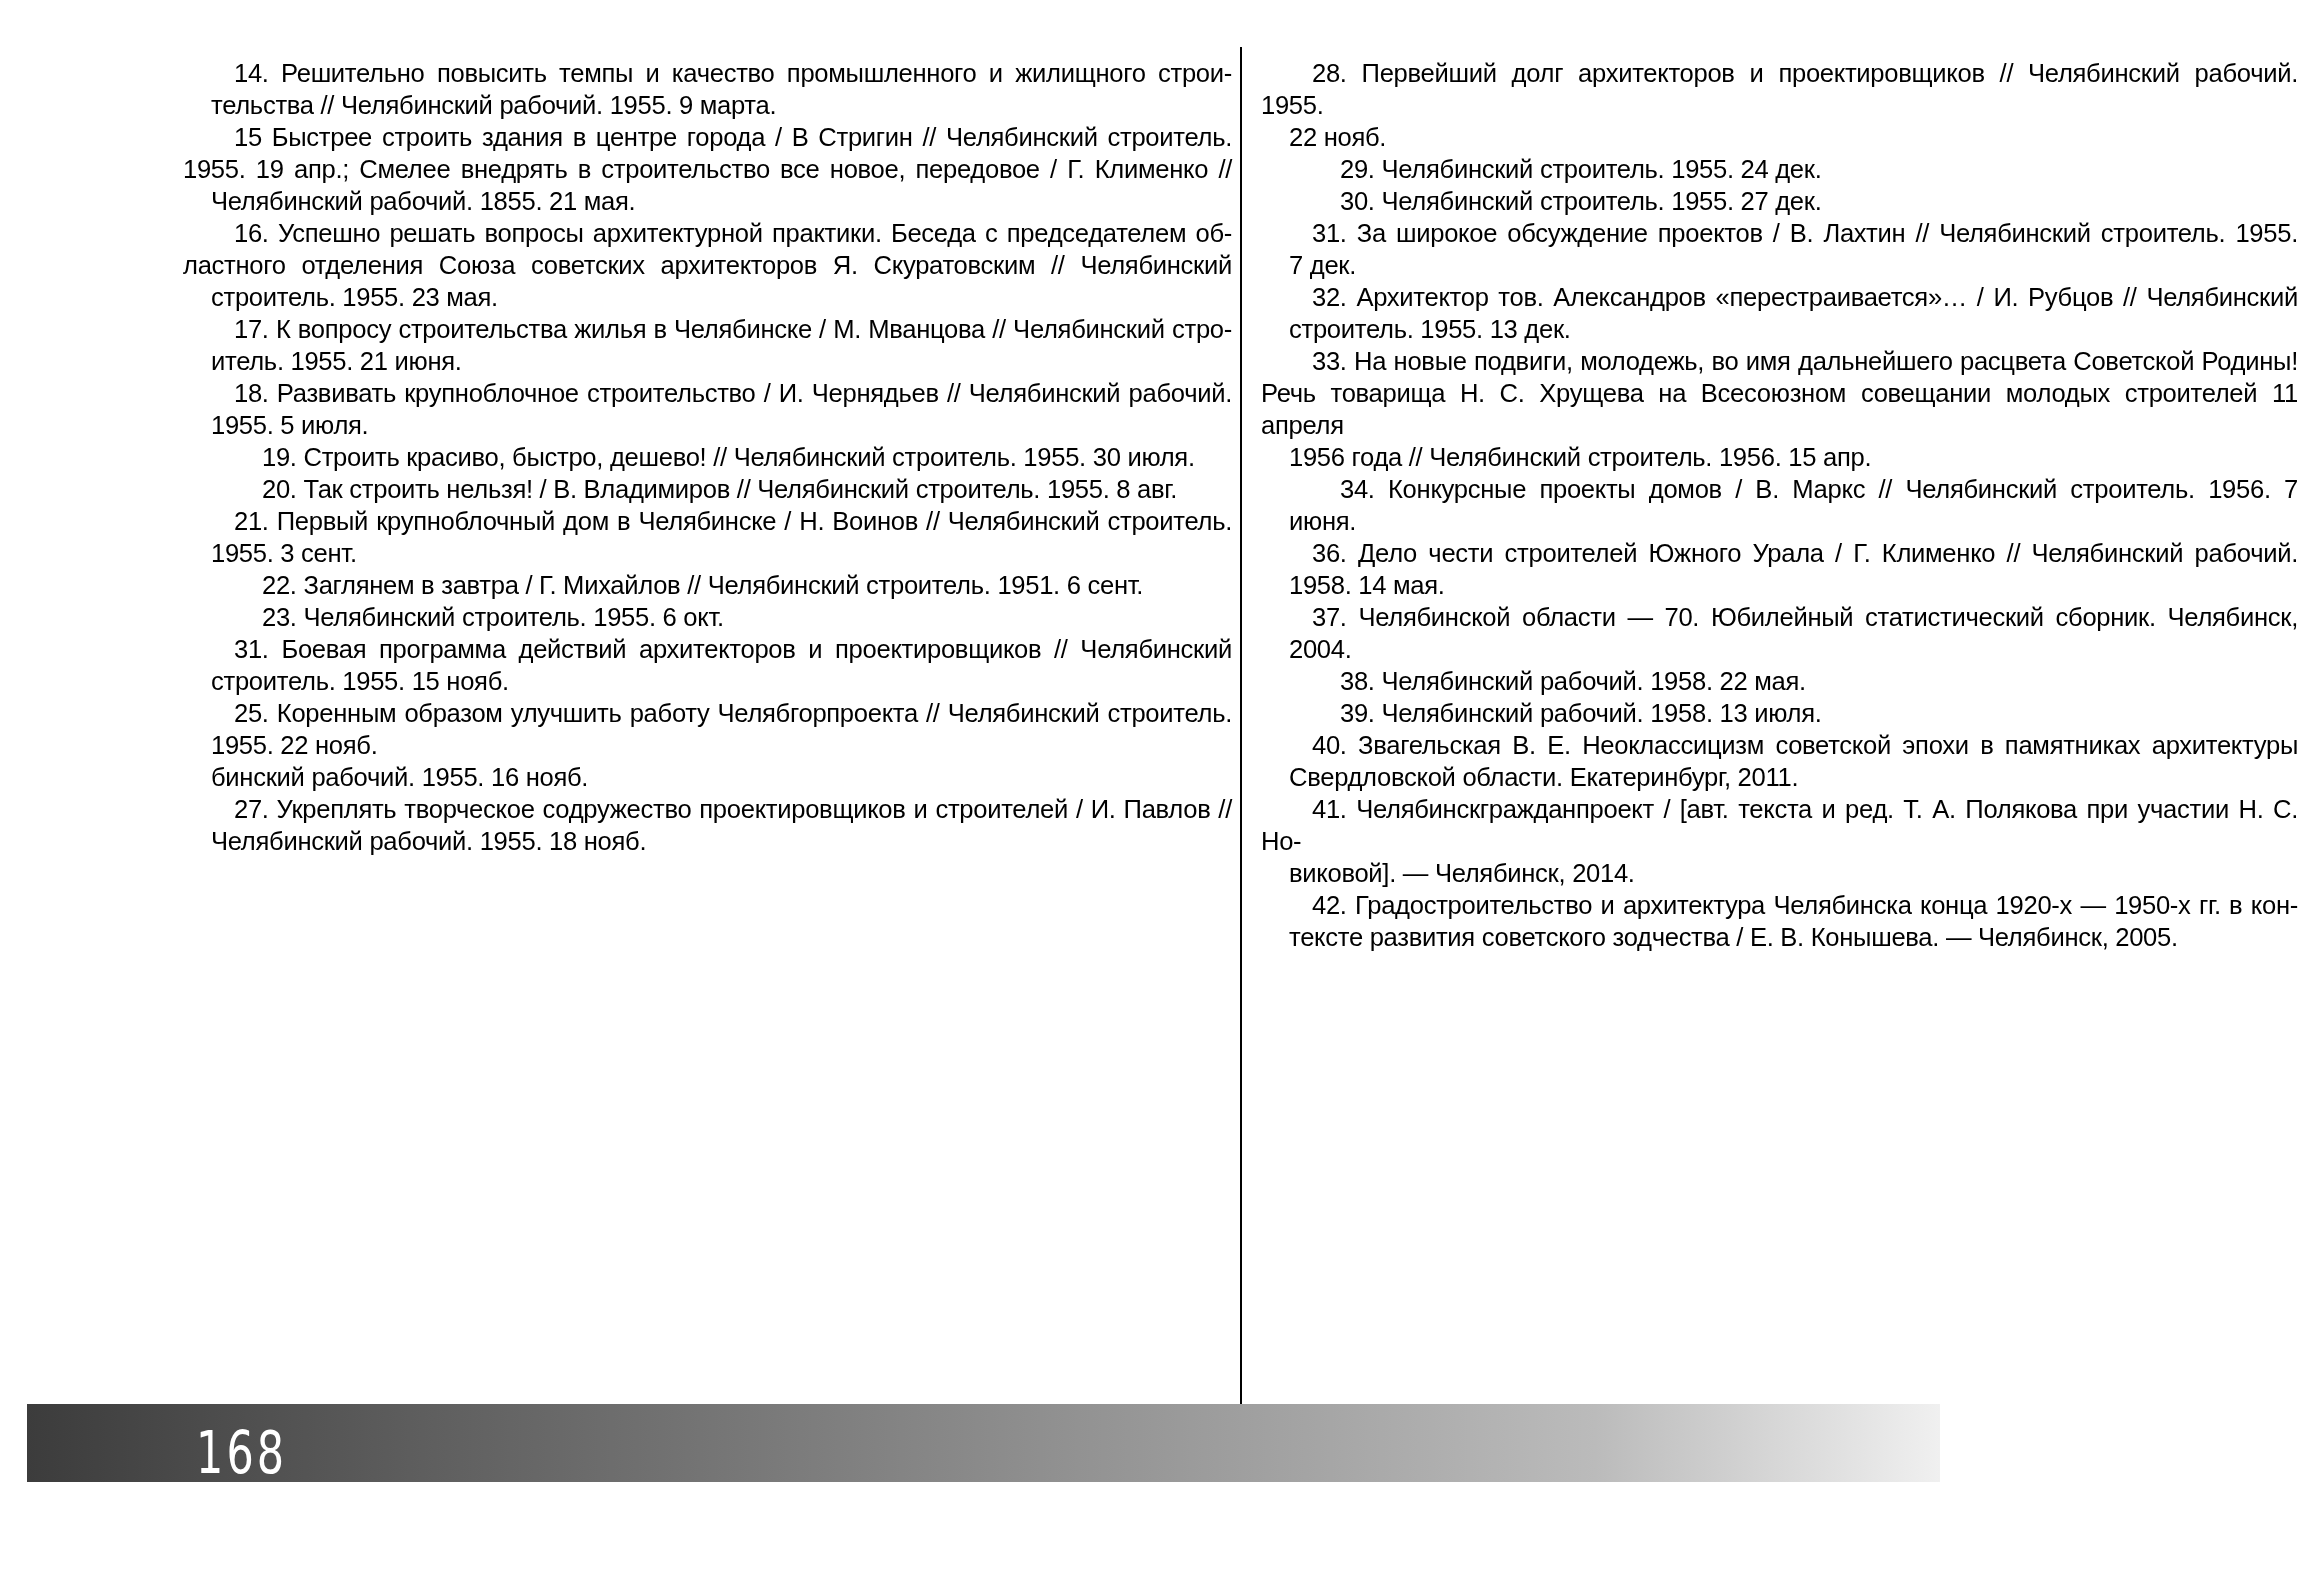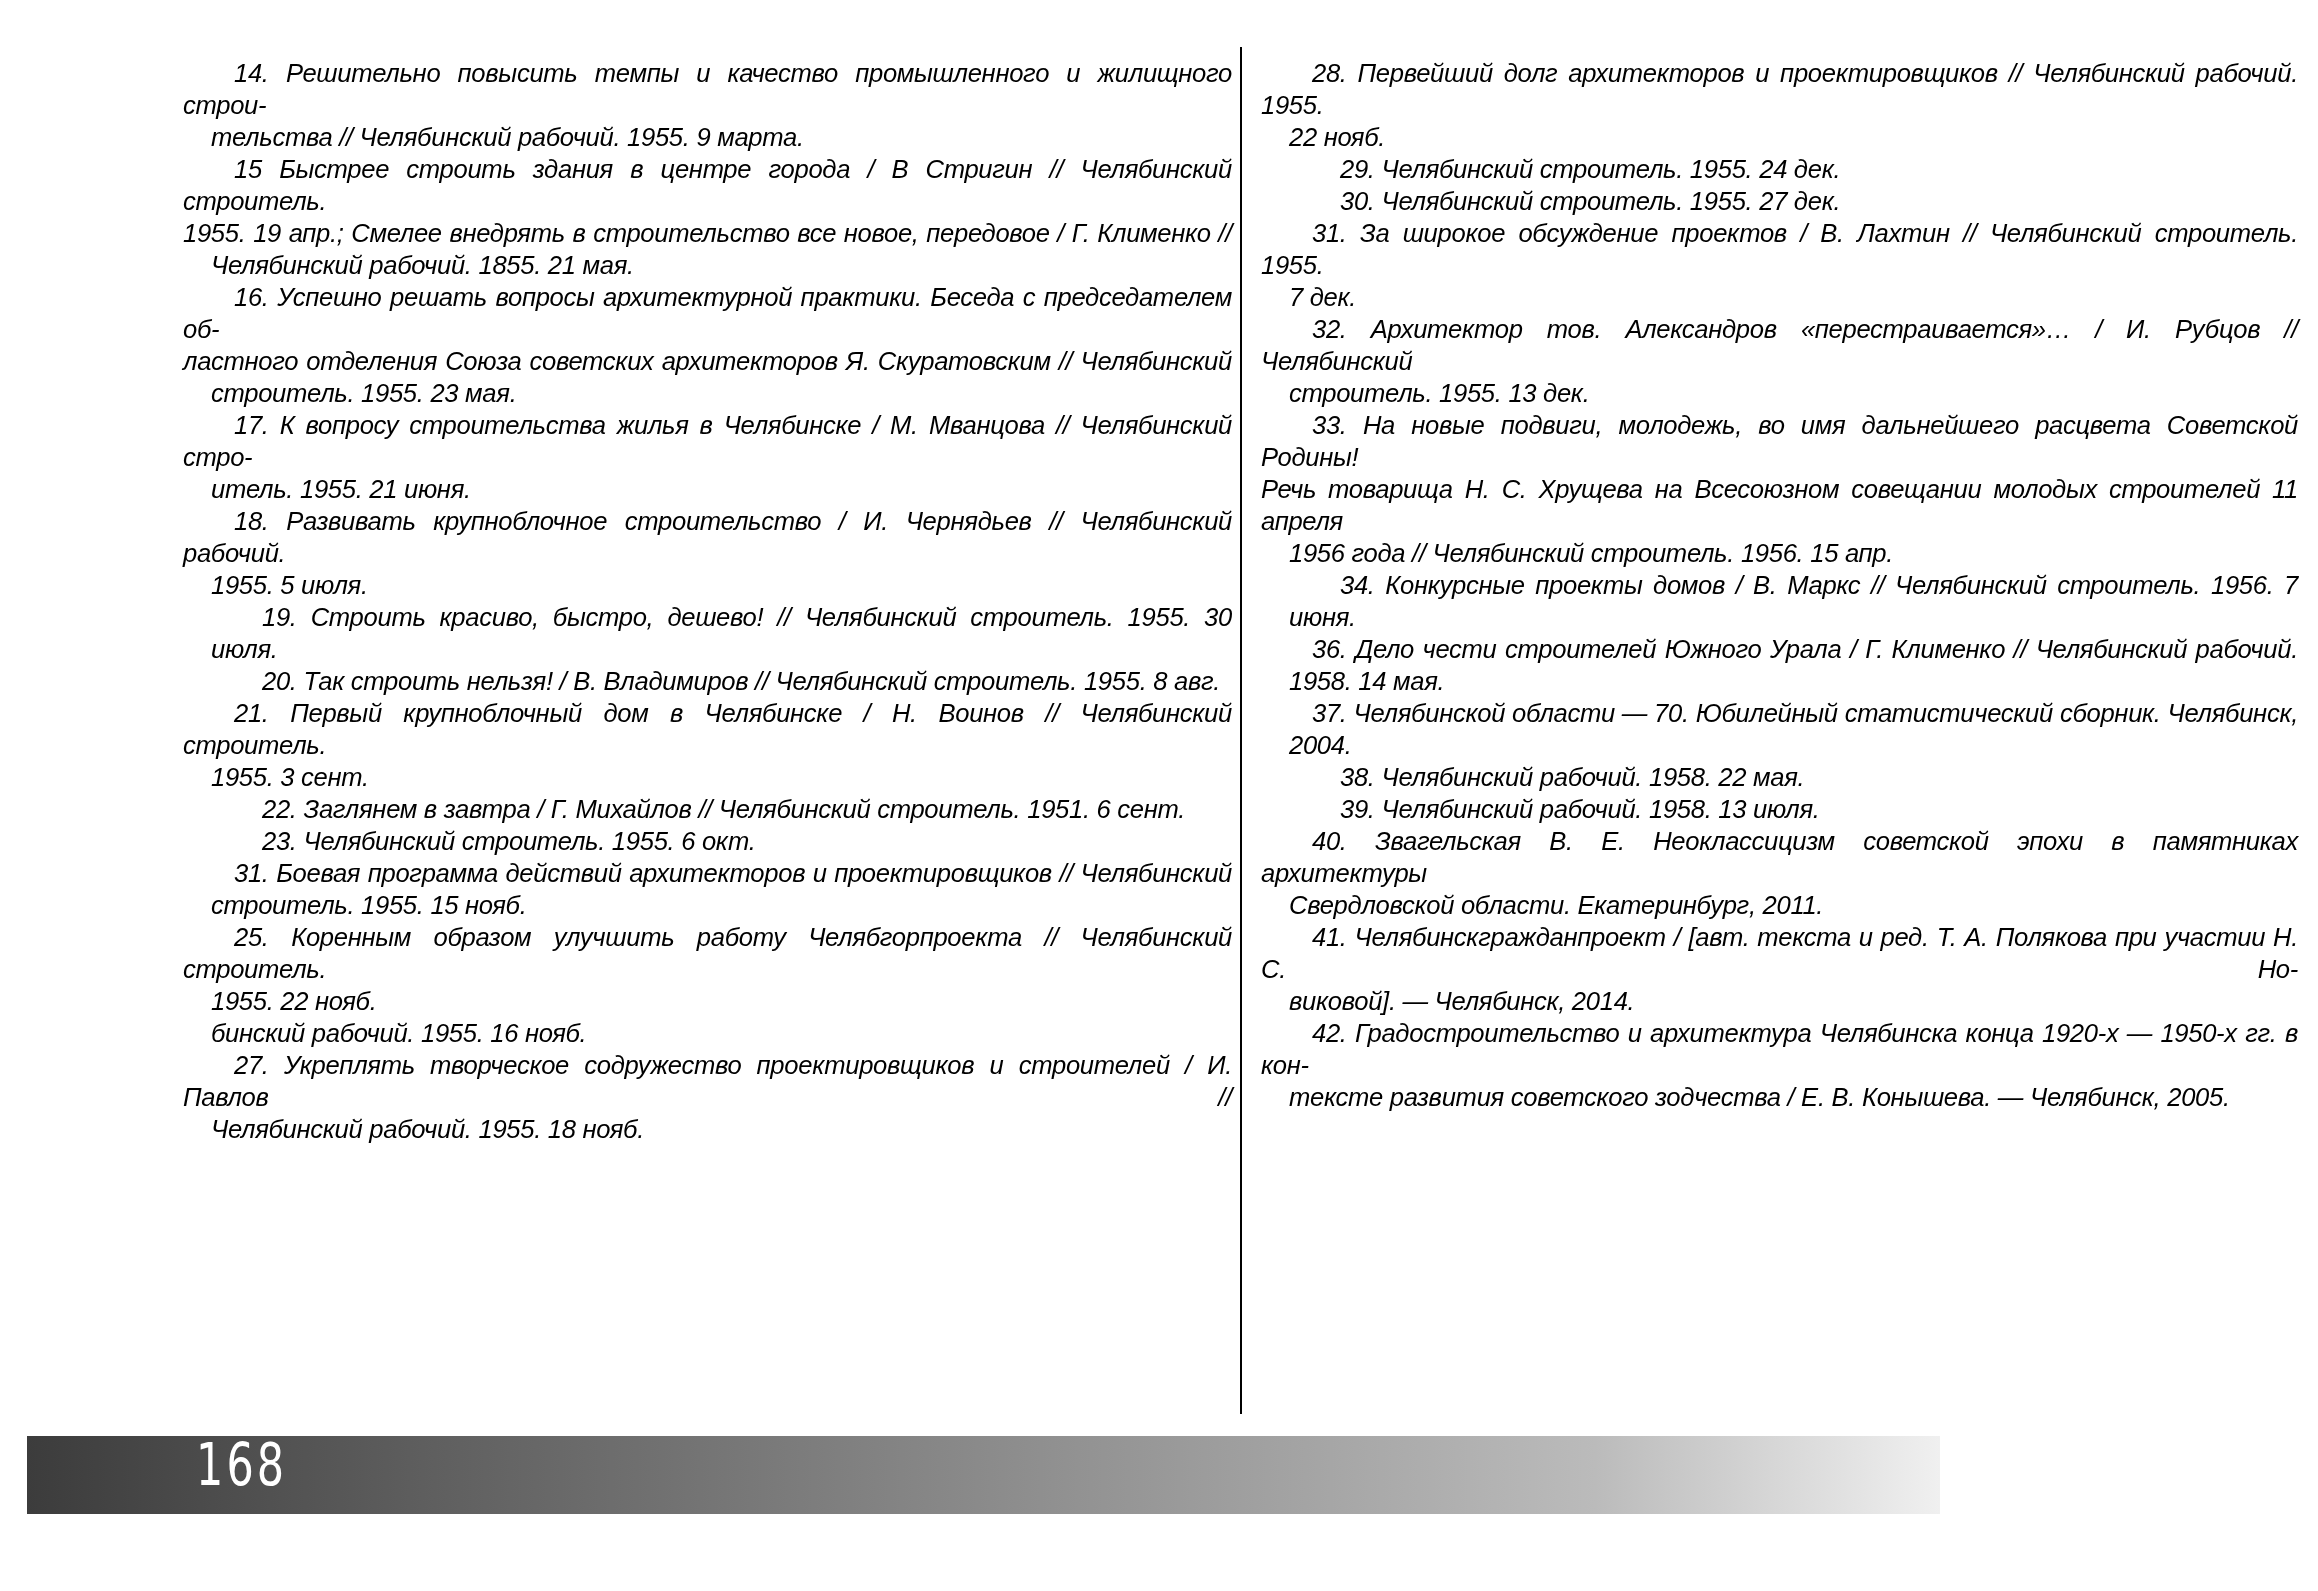--- a/index.html
+++ b/index.html
@@ -13,42 +13,42 @@
   .col {
     position:absolute;
     top:57px;
     color:#000;
     font-size:25.6px;
     line-height:32px;
     letter-spacing:-0.3px;
   }
   .col-left  { left:183px;  width:1049px; }
   .col-right { left:1261px; width:1037px; }
-  p.entry { margin:0; padding:0;font-style:italic; }
+  p.entry { margin:0; padding:0; }
   .line {
     display:block;
     text-align:justify;
     text-align-last:justify;
     white-space:normal;
   }
   .line.first { text-indent:51px; }
   .line.last  { text-align-last:left;margin-left:28px; }
   .divider {
     position:absolute;
     left:1240px; top:47px;
     width:2.1px; height:1367px;
     background:#000000;
   }
   .page-bar {
     position:absolute;
-    left:27px; top:1436px;
+    left:27px; top:1404px;
     width:1913px; height:78px;
     background:linear-gradient(to right, #3c3c3c 0%, #5d5d5d 20%, #bbbbbb 82%, #f0f0f0 100%);
     display:flex;
-    align-items:flex-start;
+    align-items:flex-end;
   }
   .page-num {
     margin-left:169px;
     color:#ffffff;
     font-family:"DejaVu Sans", sans-serif;
     font-size:58px;
     font-weight:400;
     letter-spacing:4.2px;
     transform:scaleX(0.74);
     transform-origin:left center;

